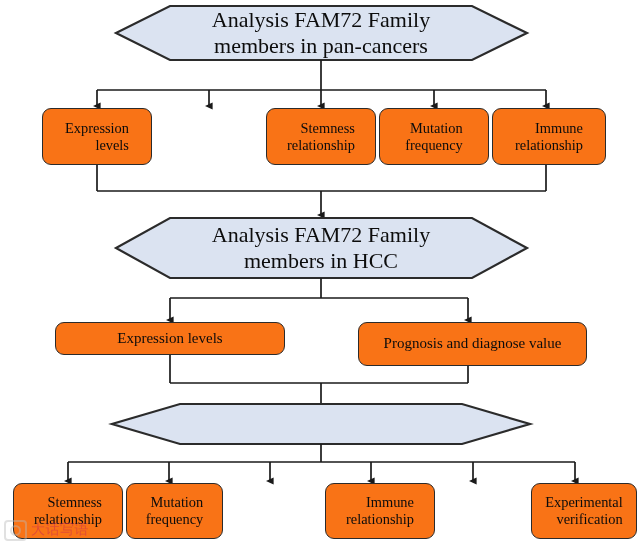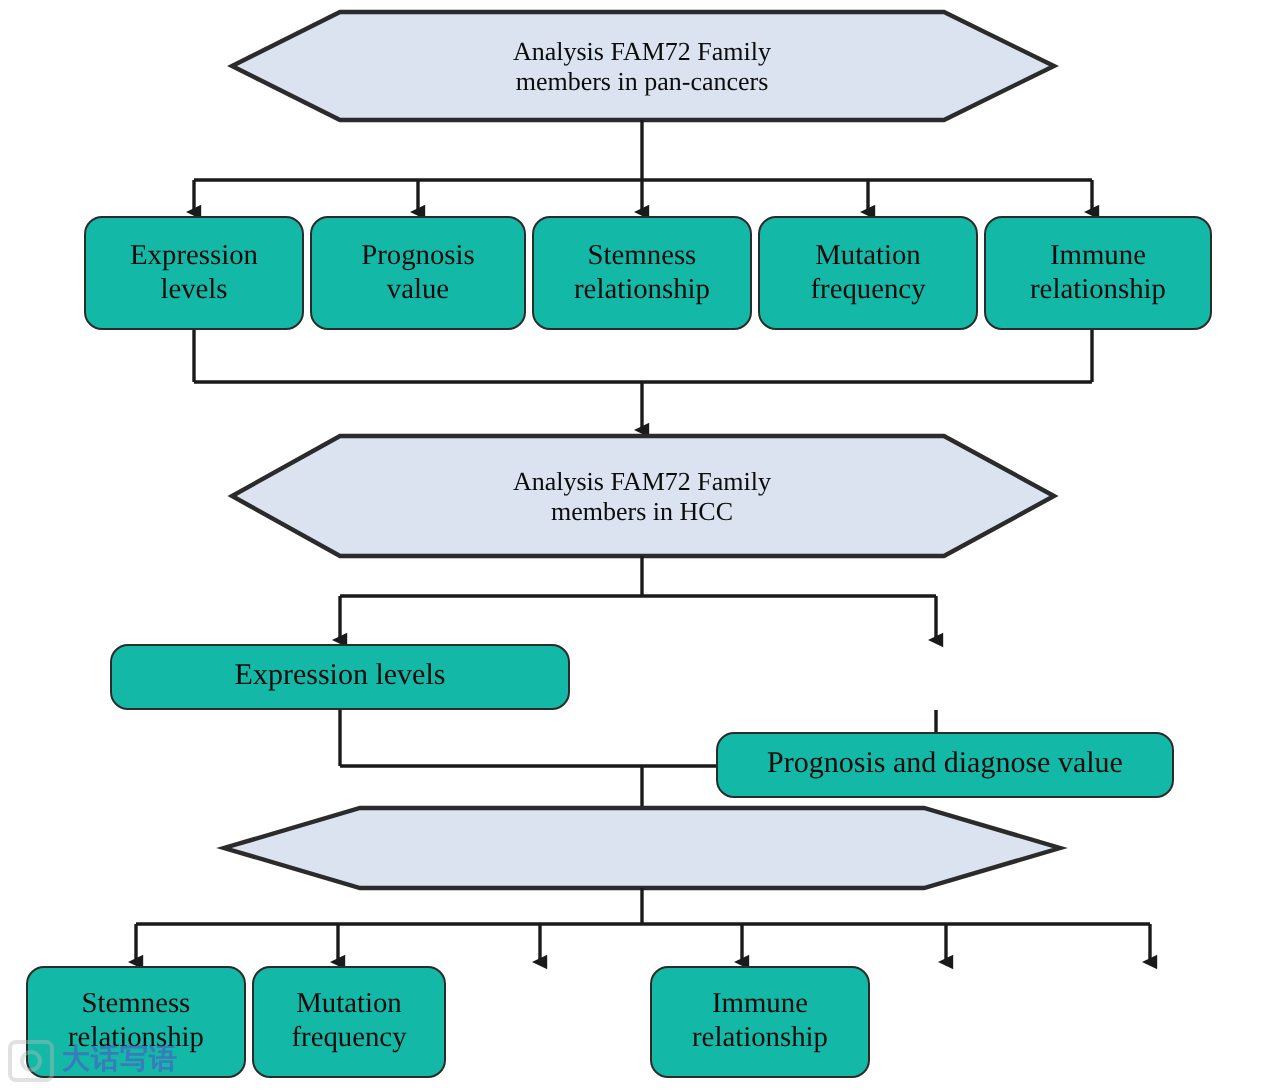--- a/index.html
+++ b/index.html
@@ -37,34 +37,35 @@
     display: flex;
     align-items: center;
     justify-content: center;
     text-align: center;
     color: #0c0c0c;
     line-height: 1.18;
     white-space: pre-line;
   }
 
   .proc {
-    background: #14b8a6;
+    background: #f97316;
     border: 1.6px solid #2b2b2b;
     border-radius: 9px;
     font-size: 14.4px;
+    text-align: right;
   }
 
   .proc-wide {
     font-size: 15px;
   }
 
   .hex-label {
     background: transparent;
     border: none;
-    font-size: 13px;
+    font-size: 22px;
     pointer-events: none;
   }
 
   .watermark {
     position: absolute;
     left: 4px;
     top: 517px;
     width: 104px;
     height: 26px;
     display: flex;
@@ -87,22 +88,22 @@
     position: absolute;
     left: 4px;
     top: 3px;
     width: 7px;
     height: 7px;
     border: 2px solid #b9b9b9;
     border-radius: 50%;
   }
   .watermark .wm-text {
     font-size: 14px;
-    font-weight: bold;
-    color: #6d28d9;
+    font-weight: normal;
+    color: #be185d;
     letter-spacing: 0.5px;
     white-space: nowrap;
   }
 </style>
 </head>
 <body>
 
 <div id="flow-root">
 
   <svg class="flow-svg" viewBox="0 0 642 546">
@@ -156,46 +157,46 @@
   <div class="node hex-label" style="left:140px; top:6px; width:362px; height:54px;">Analysis FAM72 Family
 members in pan-cancers</div>
 
   <div class="node hex-label" style="left:140px; top:218px; width:362px; height:60px;">Analysis FAM72 Family
 members in HCC</div>
 
 
   <div class="node proc" style="left:42px; top:108px; width:110px; height:57px;">Expression
 levels</div>
 
-  <div class="node proc" style="left:155px; top:108px; width:108px; height:57px;">Prognosis
-value</div>
 
   <div class="node proc" style="left:266px; top:108px; width:110px; height:57px;">Stemness
 relationship</div>
 
   <div class="node proc" style="left:379px; top:108px; width:110px; height:57px;">Mutation
 frequency</div>
 
   <div class="node proc" style="left:492px; top:108px; width:114px; height:57px;">Immune
 relationship</div>
 
   <div class="node proc proc-wide" style="left:55px; top:322px; width:230px; height:33px;">Expression levels</div>
 
-  <div class="node proc proc-wide" style="left:358px; top:322px; width:229px; height:33px;margin-top:44px;">Prognosis and diagnose value</div>
+  <div class="node proc proc-wide" style="left:358px; top:322px; width:229px; height:44px;">Prognosis and diagnose value</div>
 
   <div class="node proc" style="left:13px; top:483px; width:110px; height:56px;">Stemness
 relationship</div>
 
   <div class="node proc" style="left:126px; top:483px; width:97px; height:56px;">Mutation
 frequency</div>
 
 
   <div class="node proc" style="left:325px; top:483px; width:110px; height:56px;">Immune
 relationship</div>
 
 
+  <div class="node proc" style="left:531px; top:483px; width:106px; height:56px;">Experimental
+verification</div>
 
   <div class="watermark">
     <span class="wm-cam"></span>
     <span class="wm-text">大话写语</span>
   </div>
 
 </div>
 
 </body></html>

